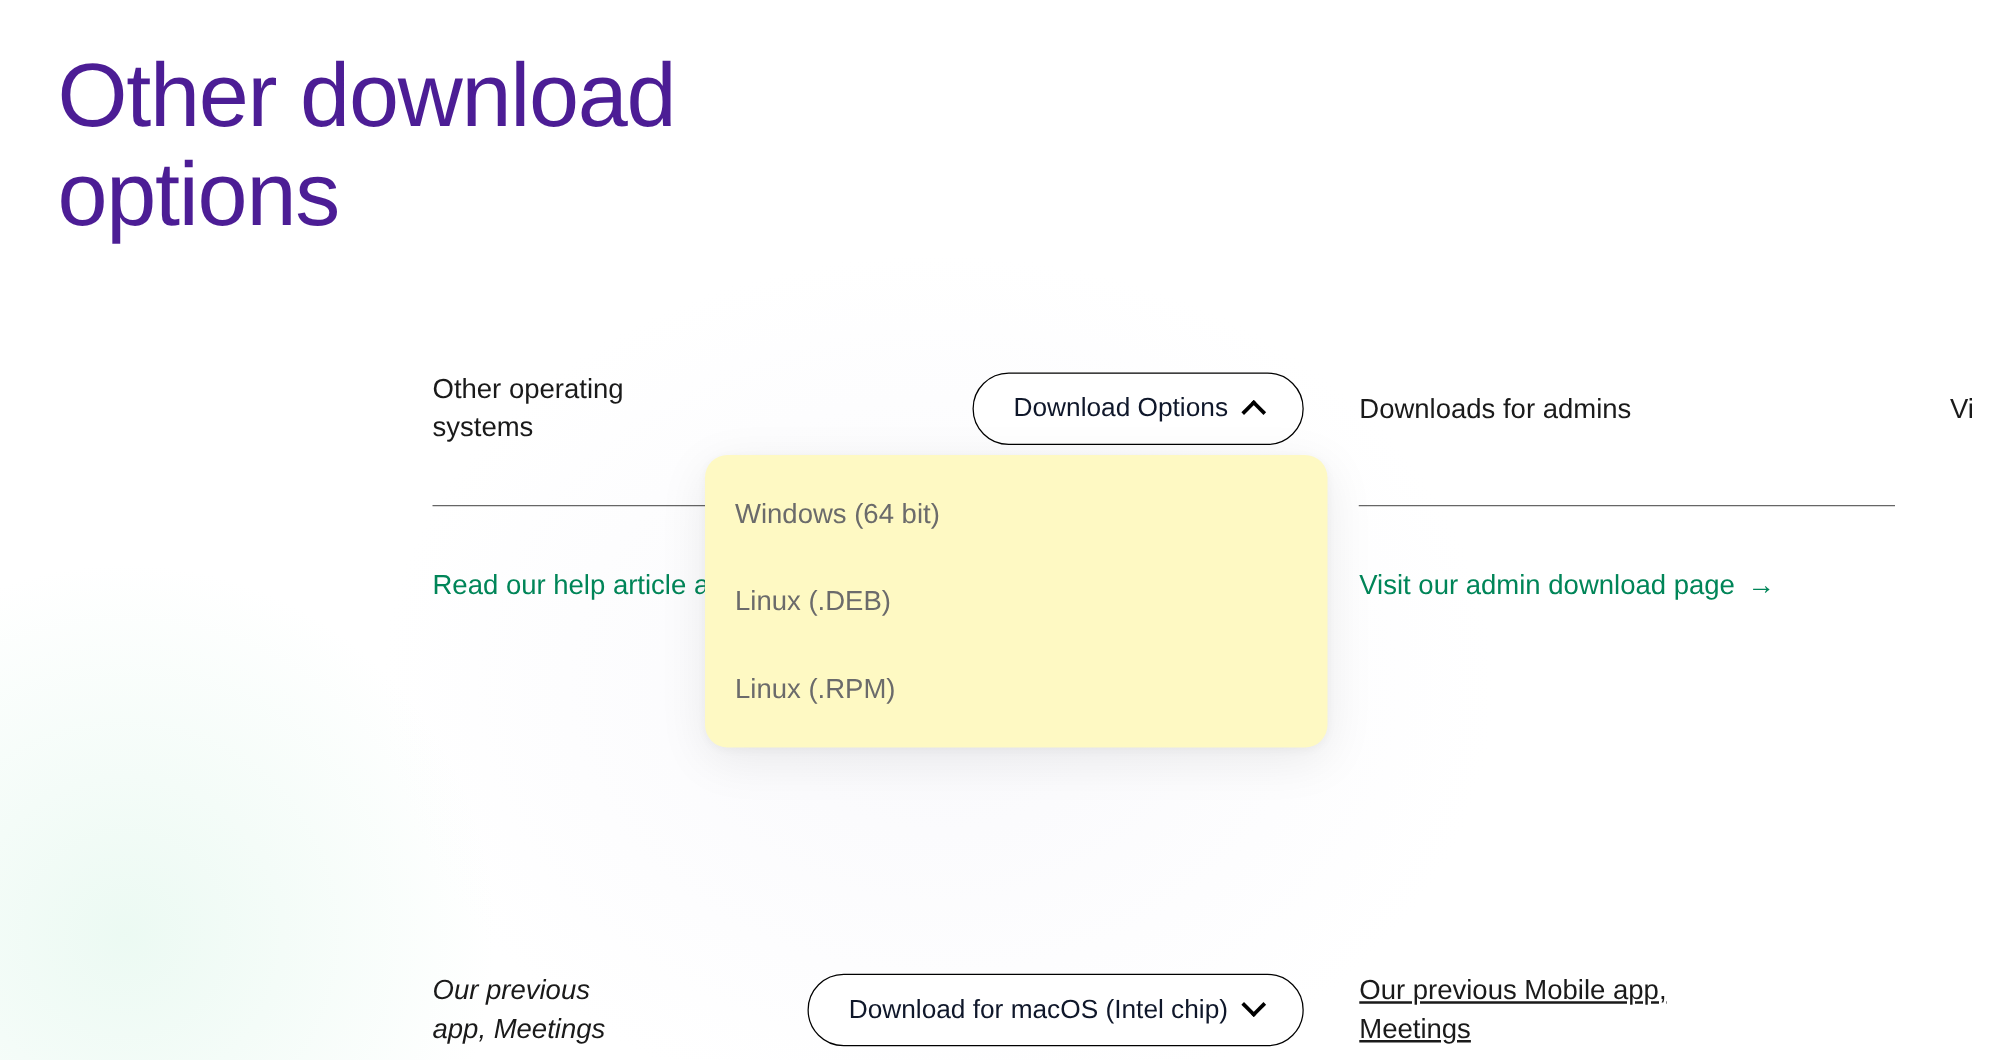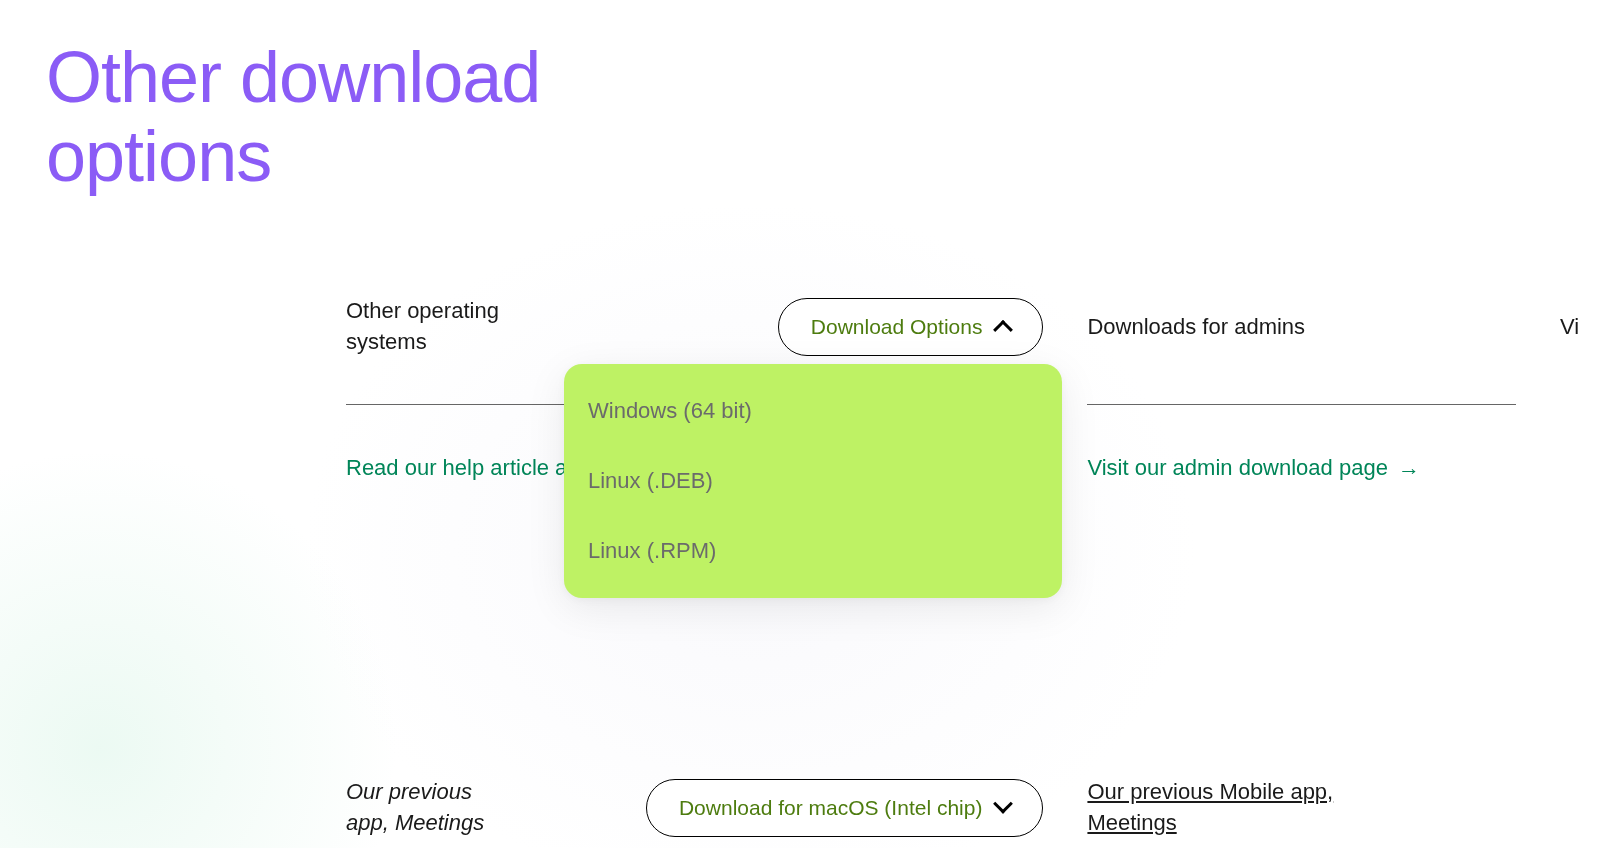--- a/index.html
+++ b/index.html
@@ -11,21 +11,21 @@
       font-family: -apple-system, BlinkMacSystemFont, 'Segoe UI', Helvetica, Arial, sans-serif;
       background: #fff;
       width: 1600px;
       height: 848px;
       overflow: hidden;
       position: relative;
     }
     .page-title {
       font-size: 72px;
       font-weight: 400;
-      color: #8b5cf6;
+      color: #4c1d95;
       line-height: 1.1;
       letter-spacing: -1px;
       padding: 38px 0 0 46px;
       max-width: 700px;
     }
     .content-area {
       position: absolute;
       top: 290px;
       left: 346px;
       right: 0;
@@ -65,21 +65,21 @@
     }
     .pill-button {
       display: inline-flex;
       align-items: center;
       gap: 14px;
       padding: 16px 32px;
       border: 1.5px solid #000;
       border-radius: 999px;
       background: #fff;
       font-size: 21px;
-      color: #4d7c0f;
+      color: #0f172a;
       cursor: pointer;
       white-space: nowrap;
     }
     .chevron {
       display: inline-block;
       width: 14px;
       height: 14px;
       border-right: 3px solid #000;
       border-bottom: 3px solid #000;
       transform: rotate(-135deg) translate(-2px, -2px);
@@ -104,21 +104,21 @@
     }
     .arrow {
       display: inline-block;
       margin-left: 4px;
     }
     .dropdown-menu {
       position: absolute;
       top: 74px;
       left: 218px;
       width: 498px;
-      background: #bef264;
+      background: #fef9c3;
       border-radius: 18px;
       box-shadow: 0 10px 40px rgba(0,0,0,0.08), 0 2px 8px rgba(0,0,0,0.04);
       padding: 12px 0;
       z-index: 100;
     }
     .dropdown-item {
       padding: 22px 24px;
       font-size: 22px;
       color: #6b6b6b;
       cursor: pointer;

